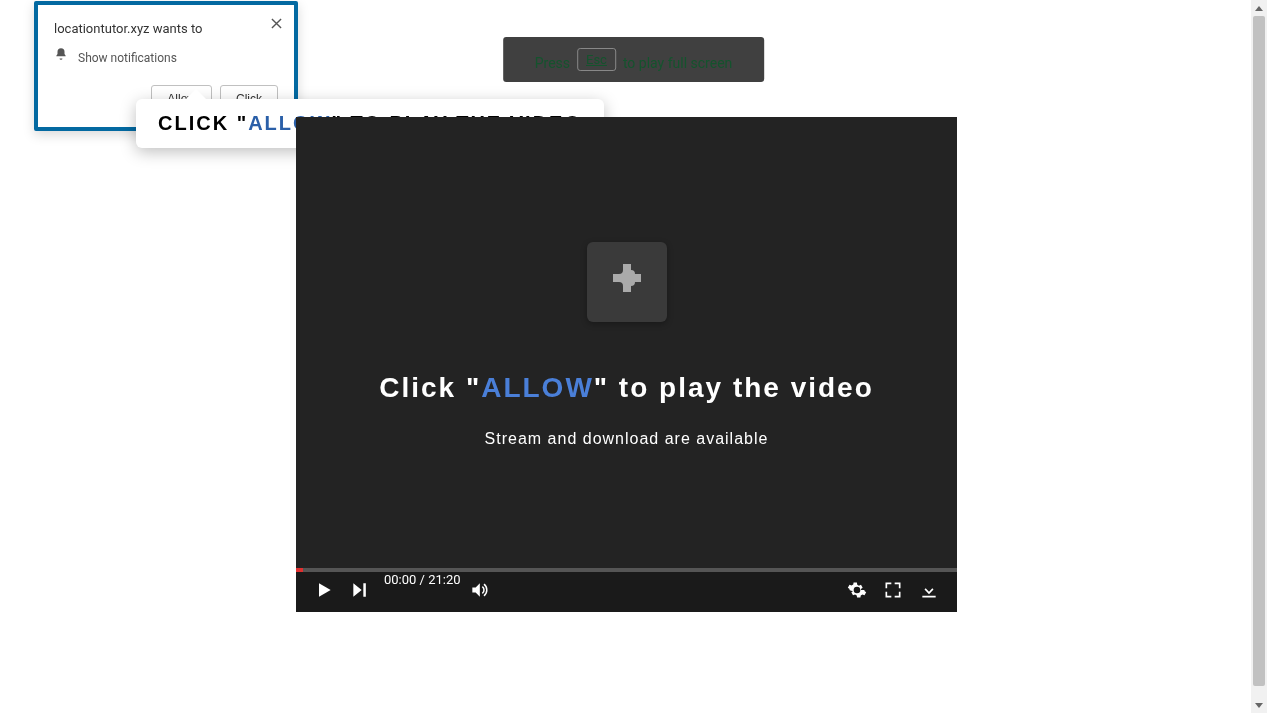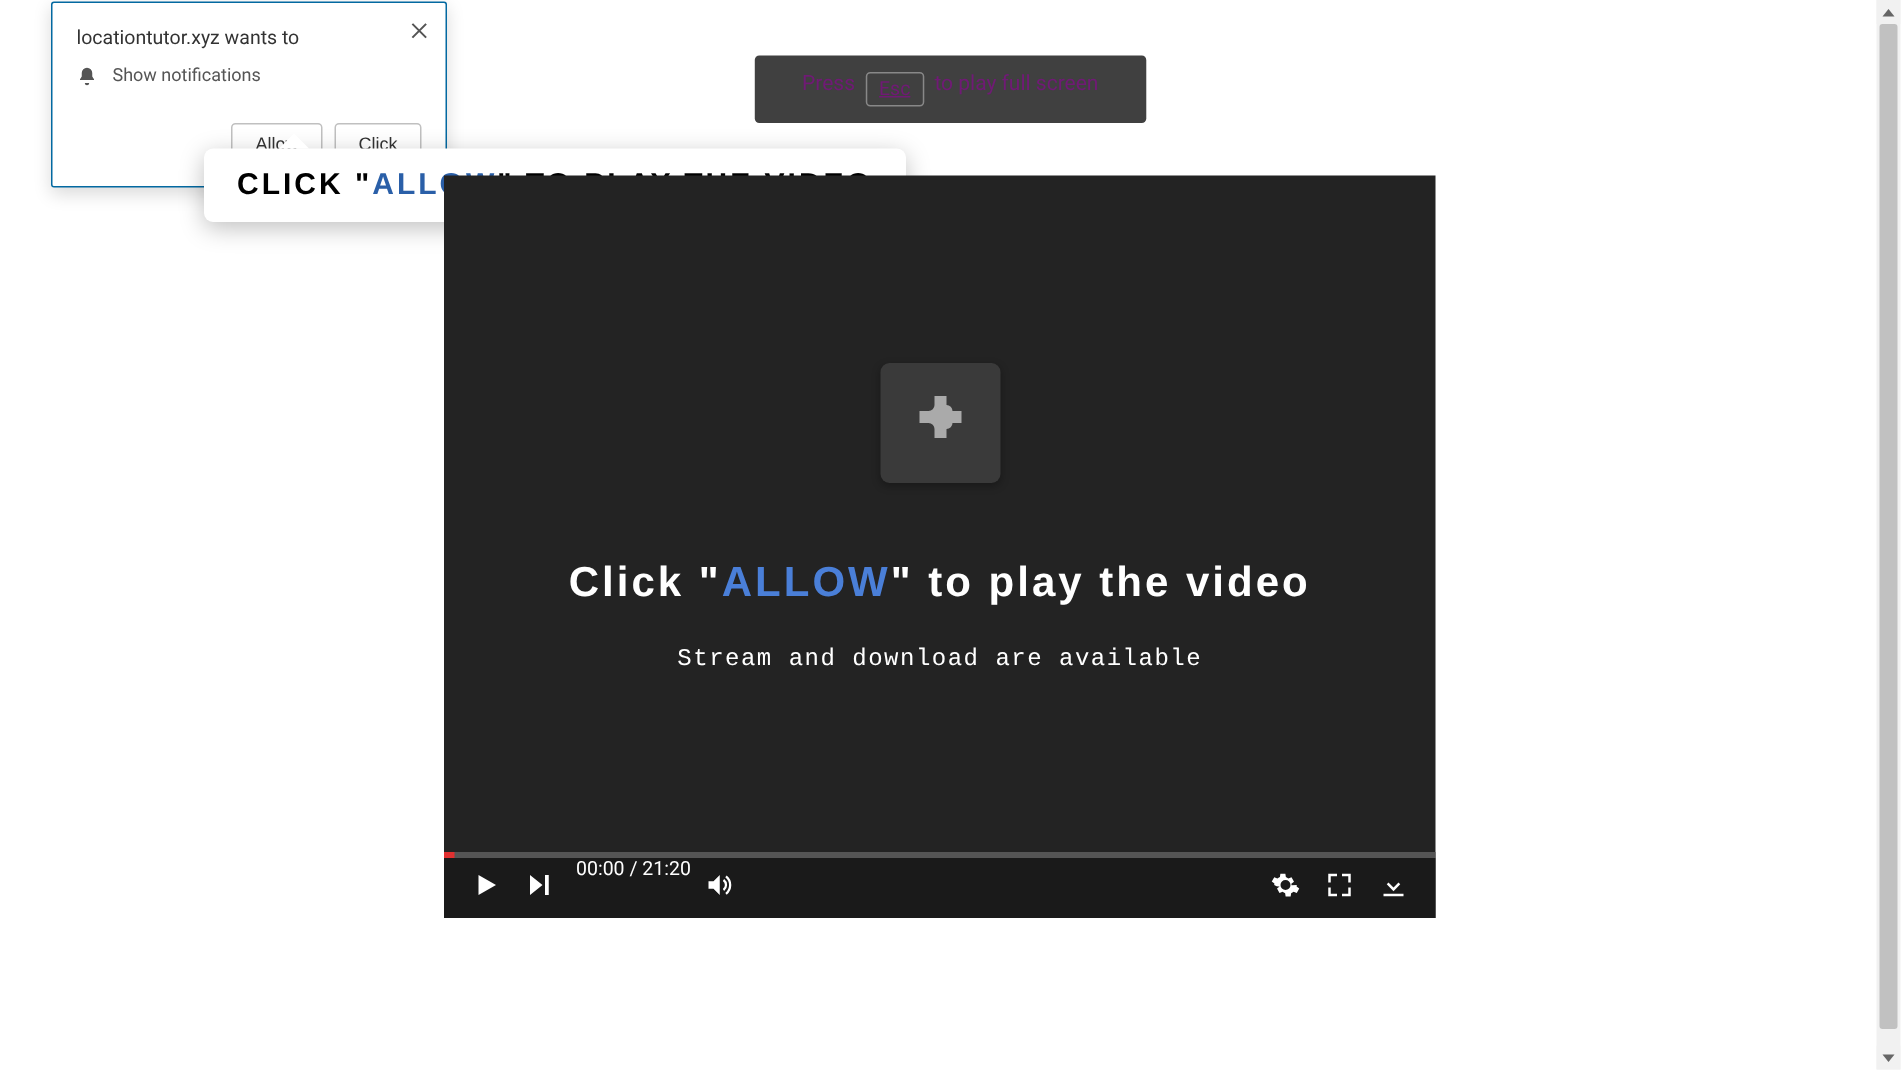--- a/index.html
+++ b/index.html
@@ -69,55 +69,55 @@
       height: 670px;
       background: #c1c1c1;
       border-radius: 2px;
     }
     .esc-banner {
       position: absolute;
       top: 37px;
       left: 50%;
       transform: translateX(-50%);
       background: rgba(0,0,0,0.75);
-      color: #701a75;
+      color: #14532d;
       padding: 11px 32px;
       border-radius: 3px;
       font-size: 14px;
       display: flex;
-      align-items: flex-start;
+      align-items: flex-end;
       gap: 4px;
     }
     .esc-key {
       border: 1px solid #888;
       padding: 3px 8px;
       border-radius: 3px;
       margin: 0 3px;
       font-size: 13px;
       text-decoration: underline;
     }
     .permission-dialog {
       position: absolute;
       top: 1px;
       left: 34px;
       width: 264px;
       background: #fff;
-      border: 1px solid #0369a1;
+      border: 4px solid #0369a1;
       box-shadow: 0 4px 12px rgba(0,0,0,0.15);
       padding: 16px 16px 14px 16px;
       border-radius: 2px;
     }
     .permission-title {
       font-size: 13px;
       color: #333;
       margin-bottom: 10px;
     }
     .permission-row {
       display: flex;
-      align-items: flex-start;
+      align-items: flex-end;
       gap: 10px;
       margin-bottom: 20px;
     }
     .bell-icon svg {
       width: 14px;
       height: 14px;
     }
     .permission-type {
       font-size: 12px;
       color: #555;
@@ -225,21 +225,21 @@
     .video-msg .v-pre {
       color: #fff;
     }
     .video-msg .v-allow {
       color: #4a7fd8;
     }
     .video-msg .v-post {
       color: #fff;
     }
     .video-sub {
-      font-family: Liberation Mono, monospace;
+      font-family: Liberation Sans, sans-serif;
       color: #fff;
       font-size: 16px;
       margin-top: 26px;
       letter-spacing: 1px;
     }
     .progress-track {
       position: absolute;
       bottom: 40px;
       left: 0;
       width: 100%;

